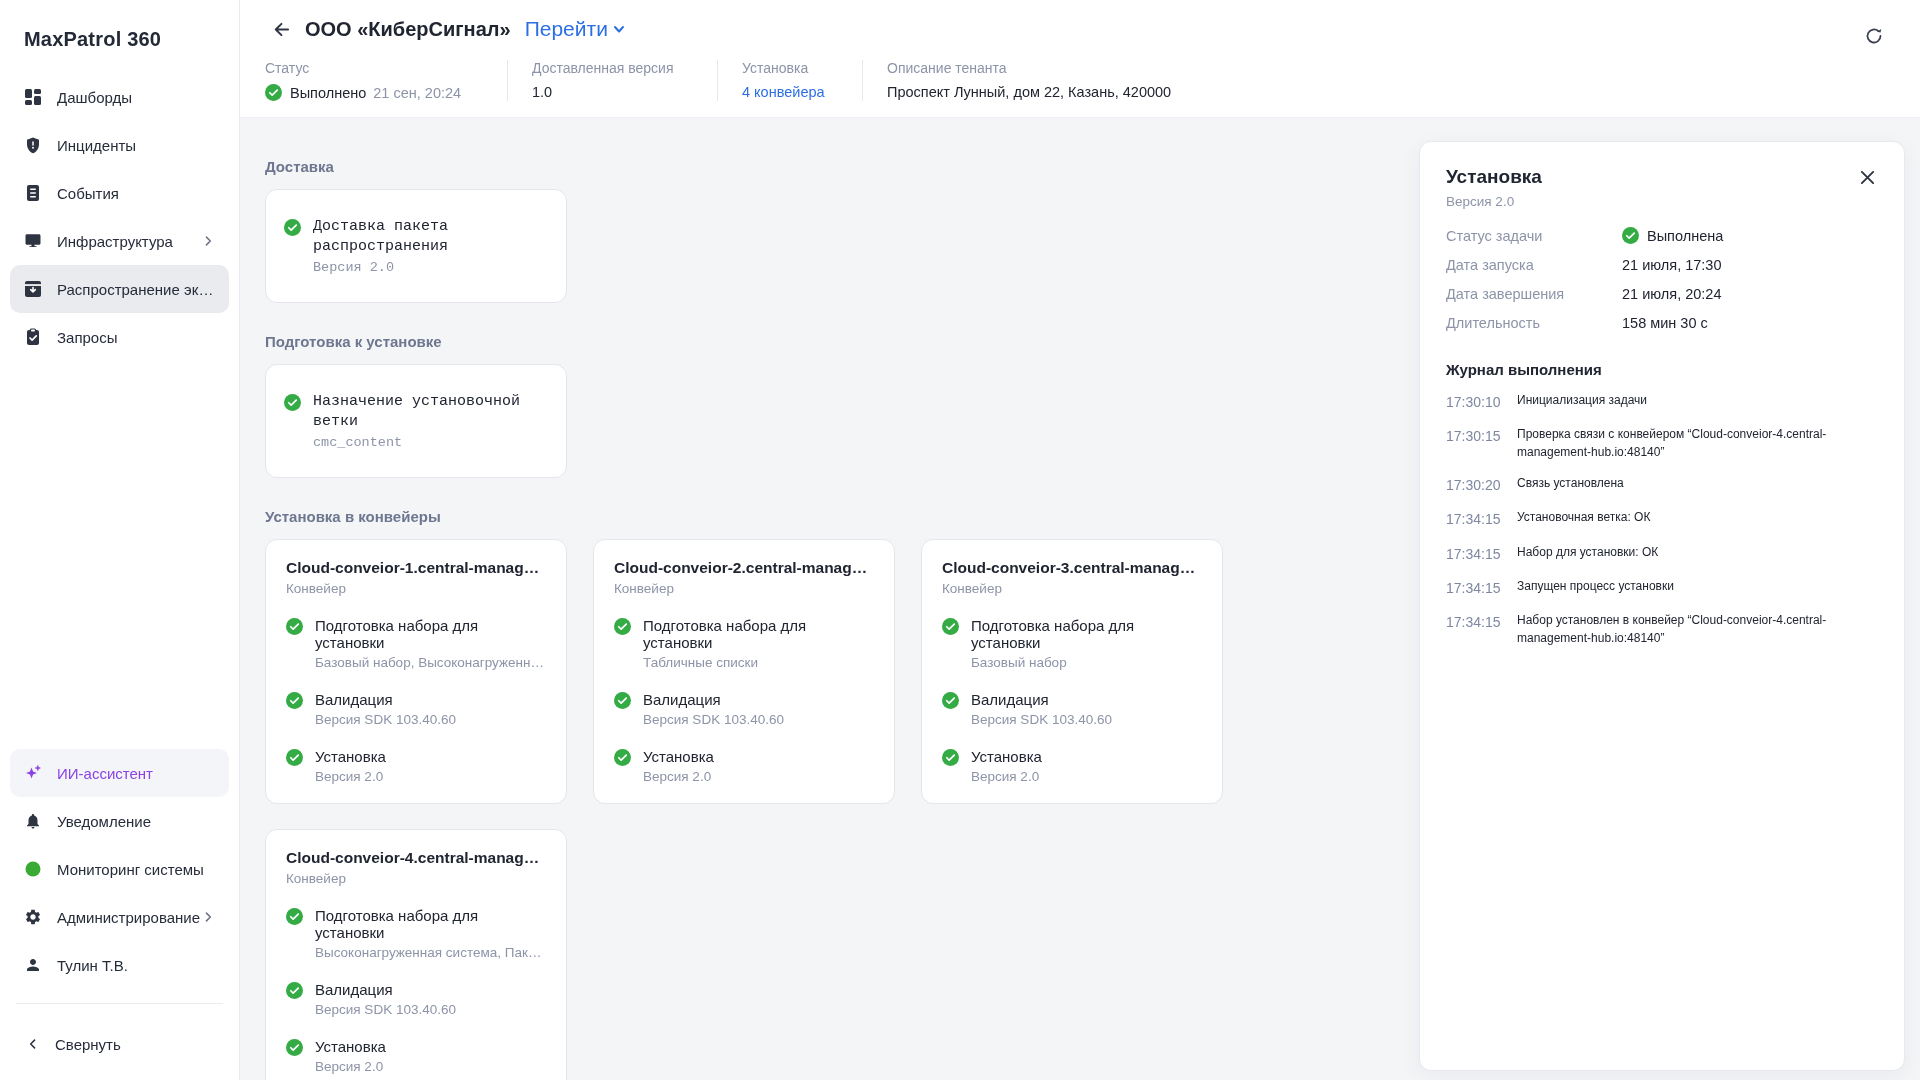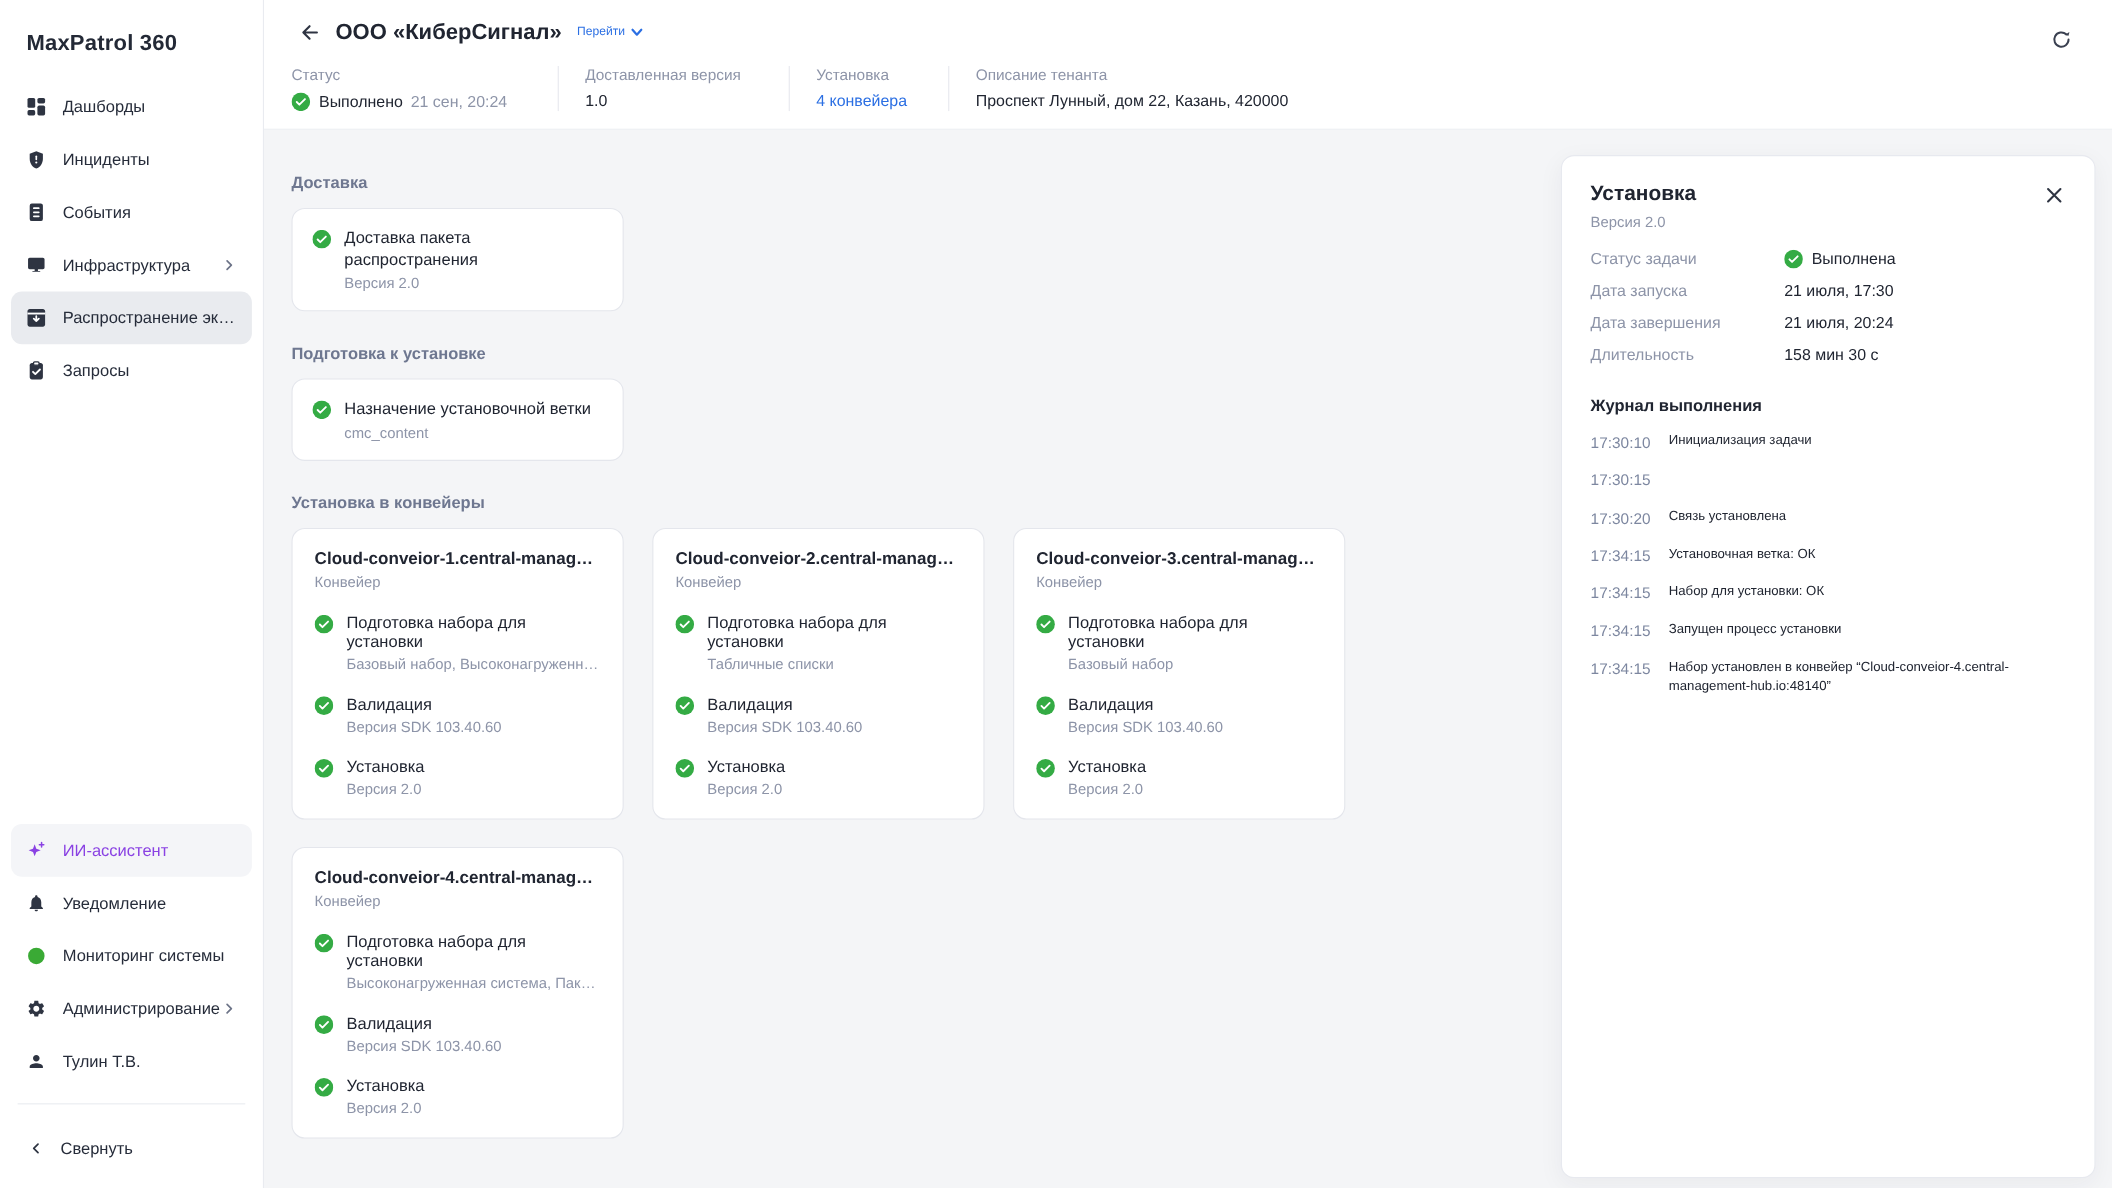--- a/index.html
+++ b/index.html
@@ -33,21 +33,21 @@
   .collapse-item .nav-icon { margin-right:13px; }
   .collapse-item svg { stroke:#2e3442; fill:none; stroke-width:2; stroke-linecap:round; stroke-linejoin:round; width:14px; height:14px; }
 
   
   .main { flex:1; display:flex; flex-direction:column; background:#f4f5f7; position:relative; }
   .topbar { background:#fff; border-bottom:1px solid #eceef2; padding:0 0 0 25px; position:relative; }
   .title-row { display:flex; align-items:center; height:58px; }
   .back-btn { width:30px; height:30px; display:flex; align-items:center; justify-content:center; cursor:pointer; margin-right:10px; }
   .back-btn svg { width:19px; height:19px; stroke:#2e3442; fill:none; stroke-width:2; stroke-linecap:round; stroke-linejoin:round; }
   .page-title { font-size:20px; font-weight:700; color:#202531; }
-  .go-link { display:flex; align-items:center; margin-left:14px; color:#2b6fe3; font-size:11px; font-weight:500; cursor:pointer; }
+  .go-link { display:flex; align-items:center; margin-left:14px; color:#2b6fe3; font-size:21px; font-weight:500; cursor:pointer; }
   .go-link svg { width:12px; height:12px; margin-left:5px; stroke:#2b6fe3; fill:none; stroke-width:2; stroke-linecap:round; stroke-linejoin:round; }
   .refresh-btn { position:absolute; right:32px; top:26px; width:24px; height:24px; cursor:pointer; }
   .refresh-btn svg { width:20px; height:20px; stroke:#3a4050; fill:none; stroke-width:1.8; stroke-linecap:round; }
   .refresh-btn .head { fill:#3a4050; stroke:none; }
 
   .info-bar { display:flex; align-items:stretch; padding:2px 0 16px 0; }
   .info-col { padding:0 24px 0 0; }
   .info-col + .info-col { border-left:1px solid #e6e8ee; padding-left:24px; }
   .info-col .label { font-size:14px; color:#8d94a8; margin-bottom:8px; white-space:nowrap; }
   .info-col .value { font-size:14.5px; color:#202531; display:flex; align-items:center; white-space:nowrap; }
@@ -55,21 +55,21 @@
   .info-date { color:#8d94a8; margin-left:7px; }
   .check { width:17px; height:17px; flex:0 0 17px; }
   .info-col .check { margin-right:8px; }
 
   .content { flex:1; padding:10px 0 0 25px; position:relative; }
   .section-title { font-size:15px; font-weight:700; color:#6e7790; margin:30px 0 14px 0; }
   .section-title.first { }
 
   .simple-card {
     width:302px; background:#fff; border:1px solid #e4e6ec; border-radius:12px;
-    padding:17px 18px; display:flex; align-items:flex-start; cursor:pointer;
+    padding:27px 18px; display:flex; align-items:flex-start; cursor:pointer;font-family:Liberation Mono, monospace;
   }
   .simple-card .check { margin:2px 12px 0 0; }
   .card-title { font-size:15px; color:#202531; line-height:1.3; }
   .card-sub { font-size:13.5px; color:#8d94a8; margin-top:4px; }
 
   .conveyor-grid { display:flex; flex-wrap:wrap; width:962px; gap:25px 26px; }
   .conveyor-card {
     width:302px; background:#fff; border:1px solid #e4e6ec; border-radius:12px;
     padding:19px 20px; cursor:pointer;
   }
@@ -498,20 +498,21 @@
     </div>
 
     <div class="log-title">Журнал выполнения</div>
     <div>
       <div class="log-row">
         <div class="log-time">17:30:10</div>
         <div class="log-text">Инициализация задачи</div>
       </div>
       <div class="log-row">
         <div class="log-time">17:30:15</div>
+        <div class="log-text">Проверка связи с конвейером “Cloud-conveior-4.central-management-hub.io:48140”</div>
       </div>
       <div class="log-row">
         <div class="log-time">17:30:20</div>
         <div class="log-text">Связь установлена</div>
       </div>
       <div class="log-row">
         <div class="log-time">17:34:15</div>
         <div class="log-text">Установочная ветка: ОК</div>
       </div>
       <div class="log-row">

